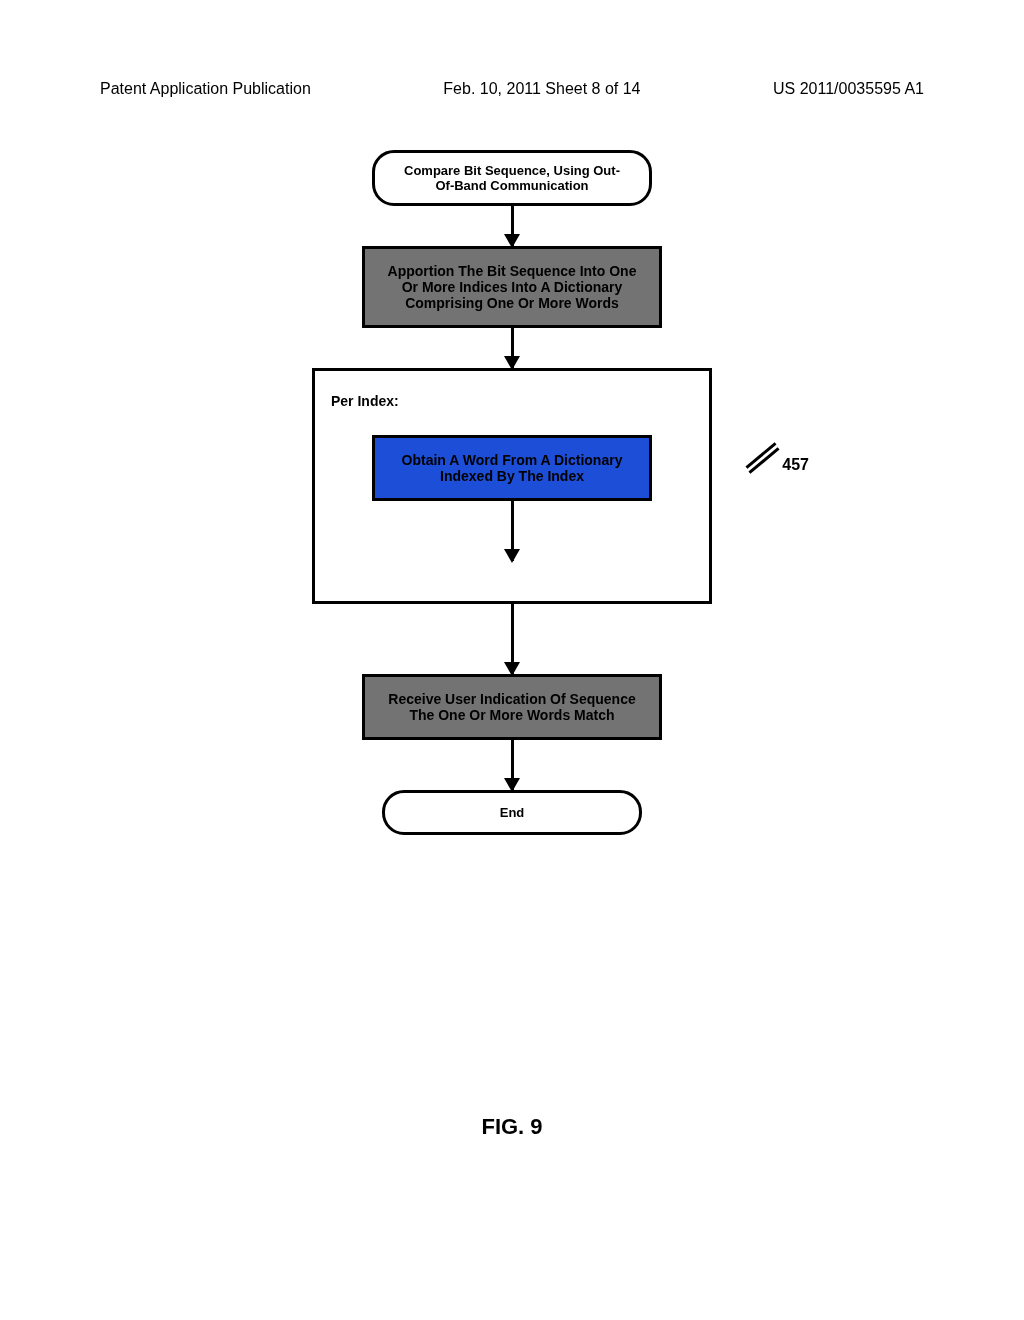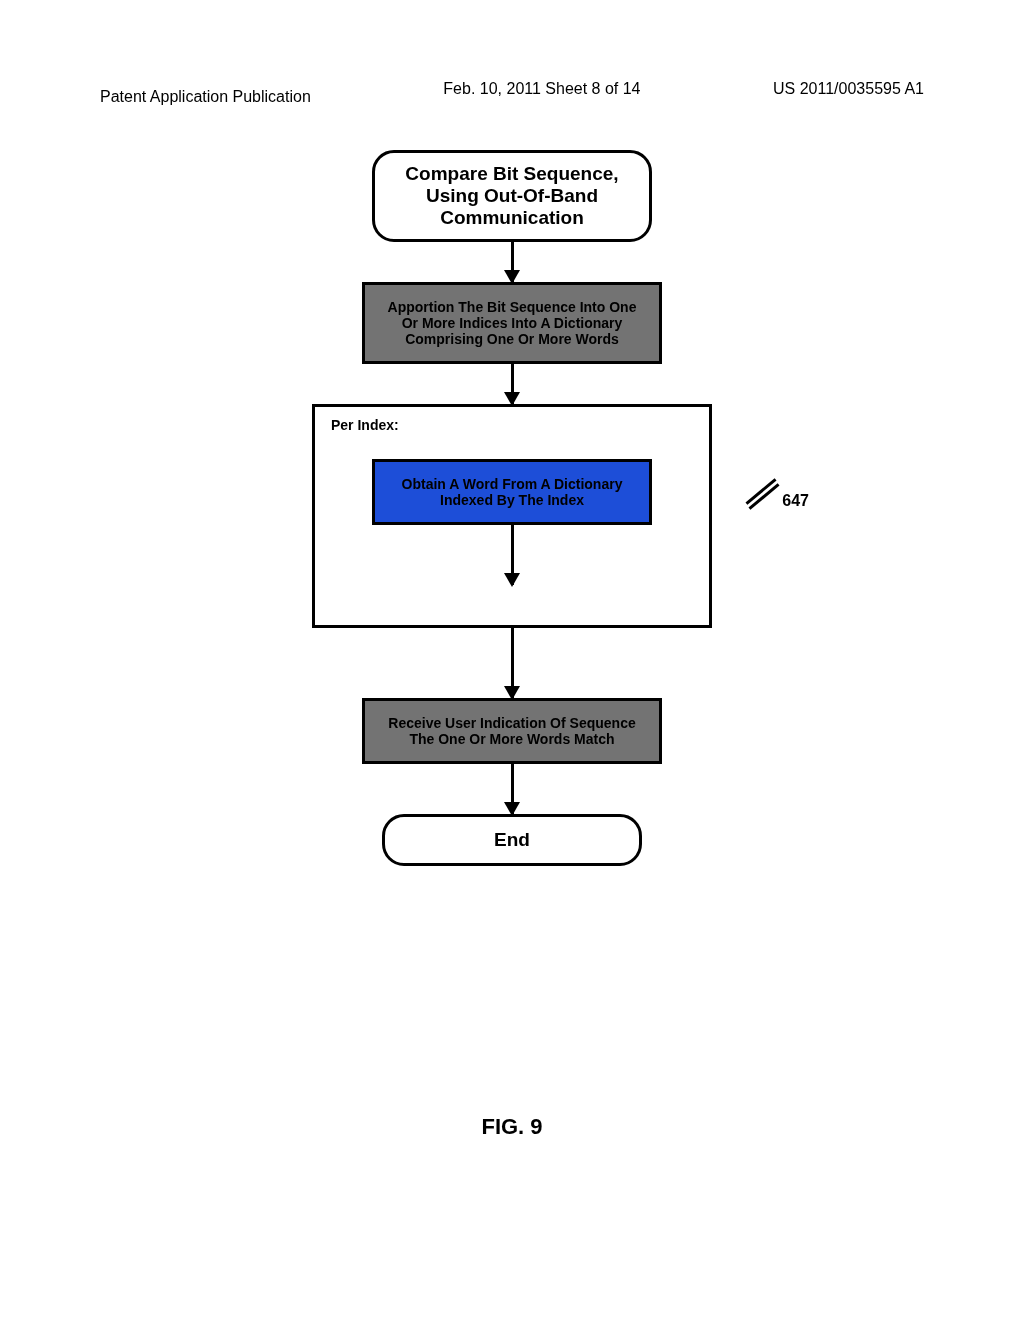--- a/index.html
+++ b/index.html
@@ -13,59 +13,59 @@
     .header {
       position: absolute;
       top: 80px;
       left: 0;
       right: 0;
       display: flex;
       justify-content: space-between;
       padding: 0 100px;
       font-size: 16px;
     }
-    .header-left { font-weight: normal; margin-top: 8px; }
+    .header-left { font-weight: normal; }
     .header-center { font-weight: normal; }
     .header-right { font-weight: normal; }
     
     .flowchart {
       position: absolute;
       top: 150px;
       left: 0;
       right: 0;
       display: flex;
       flex-direction: column;
       align-items: center;
     }
     
     .terminator {
       width: 280px;
       padding: 10px 20px;
       border: 3px solid black;
       border-radius: 22px;
       text-align: center;
       font-weight: bold;
-      font-size: 19px;
+      font-size: 13px;
       background: white;
     }
     
     .process {
       width: 300px;
       padding: 14px 18px;
       border: 3px solid black;
       text-align: center;
       font-weight: bold;
       font-size: 14px;
       background: #737373;
     }
     
     .loop-container {
       width: 400px;
       border: 3px solid black;
-      padding: 10px 16px 40px 16px;
+      padding: 22px 16px 40px 16px;
       position: relative;
       background: white;
     }
     
     .loop-label {
       font-weight: bold;
       font-size: 14px;
       text-align: left;
       margin-bottom: 26px;
     }
@@ -142,21 +142,21 @@
 <div class="flowchart">
   <div class="terminator">Compare Bit Sequence, Using Out-Of-Band Communication</div>
   <div class="arrow" style="height: 40px;"></div>
   <div class="process" style="position:relative;">Apportion The Bit Sequence Into One Or More Indices Into A Dictionary Comprising One Or More Words</div>
   <div class="arrow" style="height: 40px;"></div>
 
   <div class="loop-container" style="position:relative;">
     <div class="loop-label">Per Index:</div>
 
     <div class="ref-group" style="top:85px; right:-100px;">
-      <div class="ref-label" style="position:relative;">647</div>
+      <div class="ref-label" style="position:relative;">457</div>
       <div class="ref-slash s1" style="top:-2px; left:-40px;"></div>
       <div class="ref-slash s2" style="top:3px; left:-37px;"></div>
     </div>
 
     <div class="loop-inner">
       <div class="inner-process" style="position:relative;">Obtain A Word From A Dictionary Indexed By The Index</div>
       <div class="arrow" style="height: 60px;"></div>
     </div>
   </div>
 

